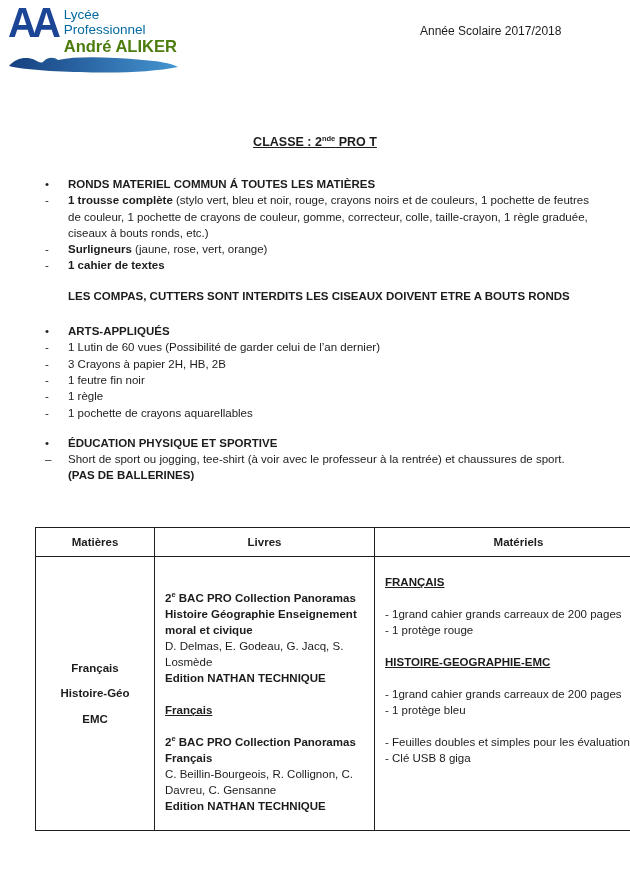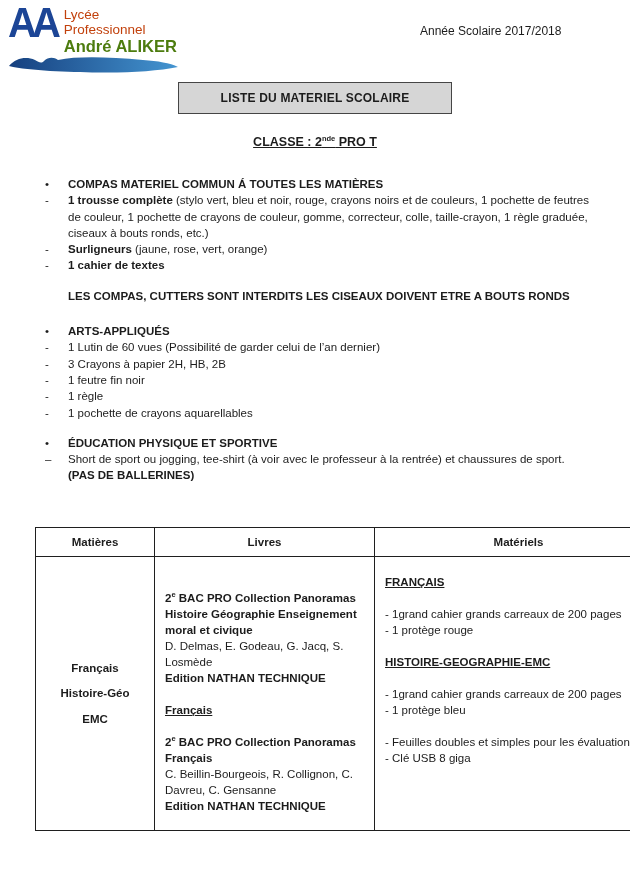--- a/index.html
+++ b/index.html
@@ -12,21 +12,21 @@
 
   
   .logo { position:absolute; left:8px; top:4px; width:176px; }
   .logo-top { display:flex; align-items:flex-start; }
   .logo-aa {
     font-weight:bold; font-size:40px; line-height:36px; letter-spacing:-5px;
     color:#1c4596; font-family:"Liberation Sans", sans-serif;
     transform:scaleY(1.05); padding-right:8px;
   }
   .logo-text { display:flex; flex-direction:column; padding-top:3px; }
-  .logo-line1 { color:#c2410c; font-size:13.5px; line-height:15px; }
+  .logo-line1 { color:#0369a1; font-size:13.5px; line-height:15px; }
   .logo-line2 { color:#4d7c0f; font-size:16.5px; line-height:18px; font-weight:bold; }
   .logo-swoosh { display:block; margin-top:0px; }
 
   .school-year { position:absolute; left:420px; top:23px; font-size:12px; color:#1c1c1c; }
 
   
   .title-box {
     position:absolute; left:178px; top:82px; width:274px; height:32px;
     background:#d6d6d6; border:1.6px solid #454545;
     display:flex; align-items:center; justify-content:center;
@@ -87,34 +87,31 @@
           <stop offset="0" stop-color="#16407f"></stop>
           <stop offset="1" stop-color="#4495d1"></stop>
         </linearGradient>
       </defs>
       <path d="M1,11 C8,3 18,1 27,5 C31,7 33,9 36,6 C40,2 46,2 50,5 C70,1 100,2 135,5 C150,6 162,8 170,12 C150,16 120,18 90,17.5 C60,17 22,16 1,11 Z" fill="url(#lg)"></path>
     </svg>
   </div>
 
   <div class="school-year">Année Scolaire 2017/2018</div>
 
-  <div class="title-box">
-    <span>LISTE DU MATERIEL SCOLAIRE</span>
-  </div>
 
   <div class="classe-line">
     <span class="u"><span>CLASSE : 2</span><sup>nde</sup><span> PRO T</span></span>
   </div>
 
   <div class="content">
 
     <div class="section">
       <div class="li">
         <span class="marker">•</span>
-        <span class="stitle">COMPAS MATERIEL COMMUN Á TOUTES LES MATIÈRES</span>
+        <span class="stitle">RONDS MATERIEL COMMUN Á TOUTES LES MATIÈRES</span>
       </div>
       <div class="li">
         <span class="marker">-</span>
         <span class="itext"><span></span><b>1 trousse complète</b><span> (stylo vert, bleu et noir, rouge, crayons noirs et de couleurs, 1 pochette de feutres de couleur, 1 pochette de crayons de couleur, gomme, correcteur, colle, taille-crayon, 1 règle graduée, ciseaux à bouts ronds, etc.)</span></span>
       </div>
       <div class="li">
         <span class="marker">-</span>
         <span class="itext"><span></span><b>Surligneurs</b><span> (jaune, rose, vert, orange)</span></span>
       </div>
       <div class="li">

